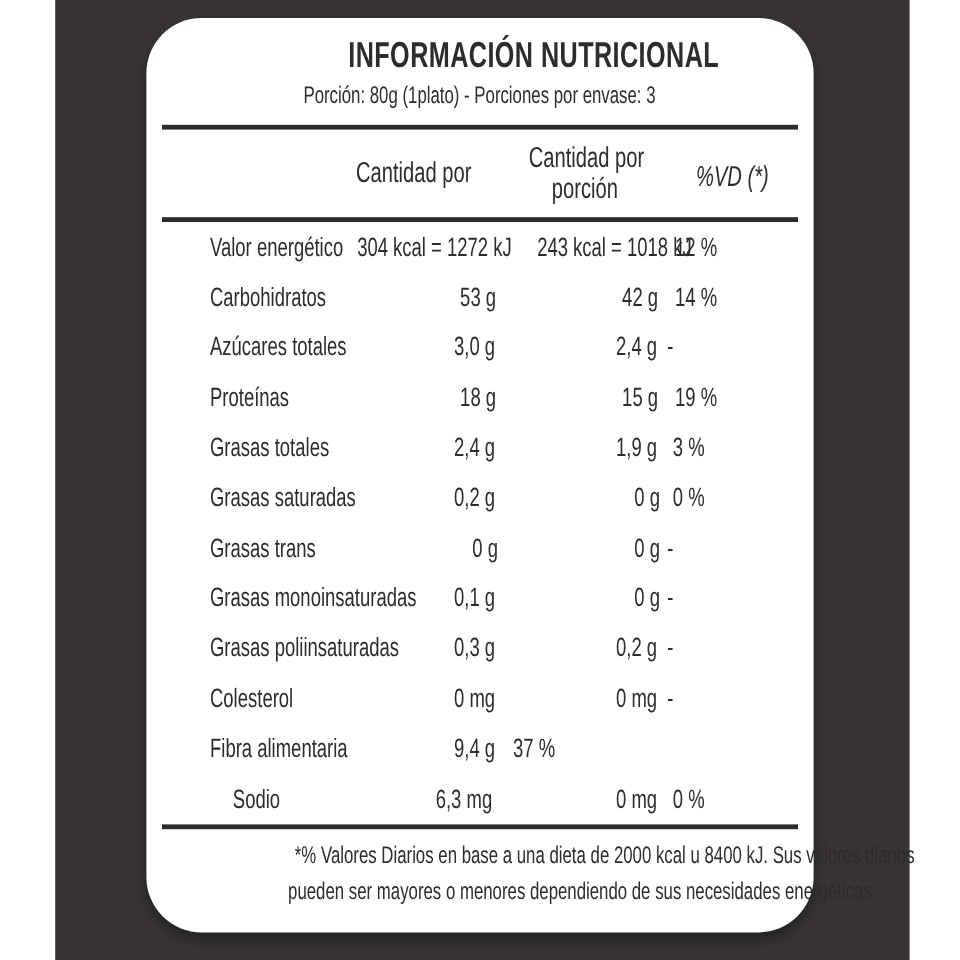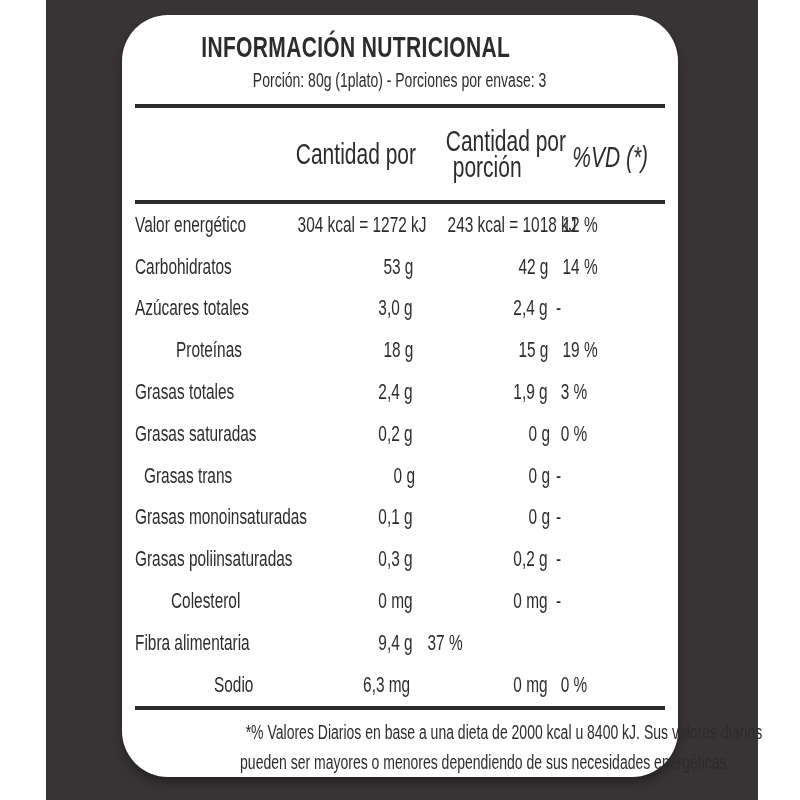--- a/index.html
+++ b/index.html
@@ -41,21 +41,21 @@
   
   .tx {
     display: inline-block;
     white-space: nowrap;
     transform: scaleX(0.70);
   }
   .txc { transform-origin: 50% 50%; }
   .txl { transform-origin: 0 50%; }
 
   .hdr-title {
-    text-align: left;
+    text-align: right;
     font-size: 30px;
     font-weight: bold;
     line-height: 36px;
     letter-spacing: 0.5px;
   }
   .hdr-sub {
     text-align: center;
     font-size: 20px;
     line-height: 30px;
   }
@@ -64,33 +64,33 @@
     background: #2e2b2d;
   }
   .rule-1 { margin-top: 9px; }
 
   .grid4 {
     display: grid;
     grid-template-columns: 135px 150px 135px 110px;
     align-items: center;
   }
   .colhead {
-    height: 92px;
-    font-size: 30px;
+    height: 73px;
+    font-size: 24px;
     line-height: 26px;
   }
   .colhead .c-val, .colhead .c-vd { text-align: center; }
   .c-vd-head { position: relative; top: 3px; font-style: italic; }
 
   .rows { }
   .row {
     height: 41.8px;
     font-size: 22px;
   }
-  .c-label { text-align: right; overflow: visible; }
+  .c-label { text-align: center; overflow: visible; margin-left: 40px; }
   .c-val  { text-align: right; }
   .c-vd   { }
 
   .footer {
     margin-top: 7px;
     text-align: left;
     font-size: 20px;
     line-height: 30px;
   }
 </style>

